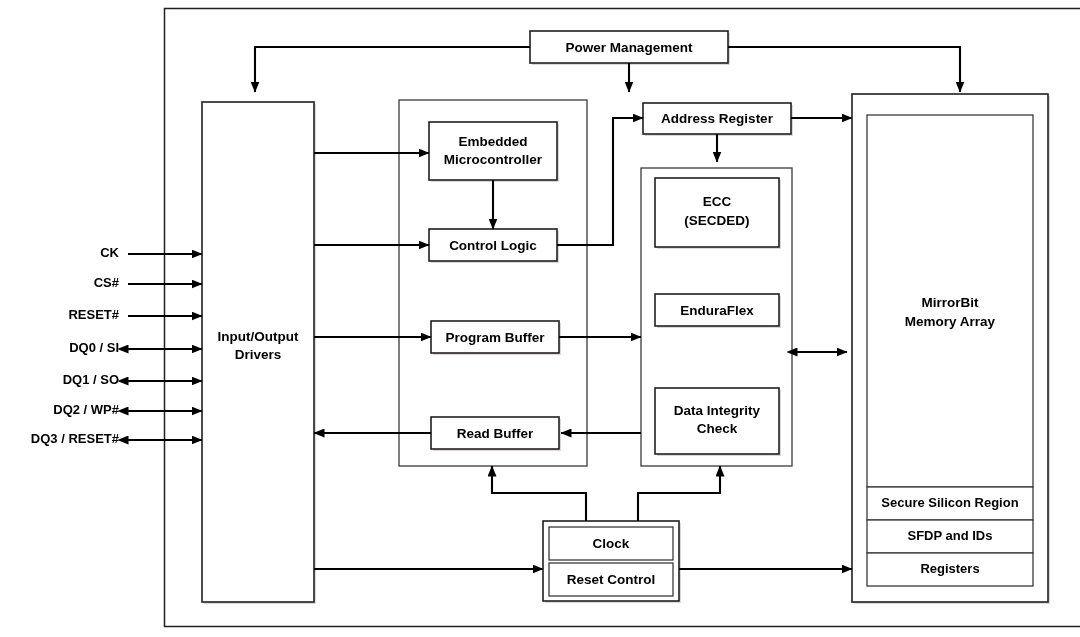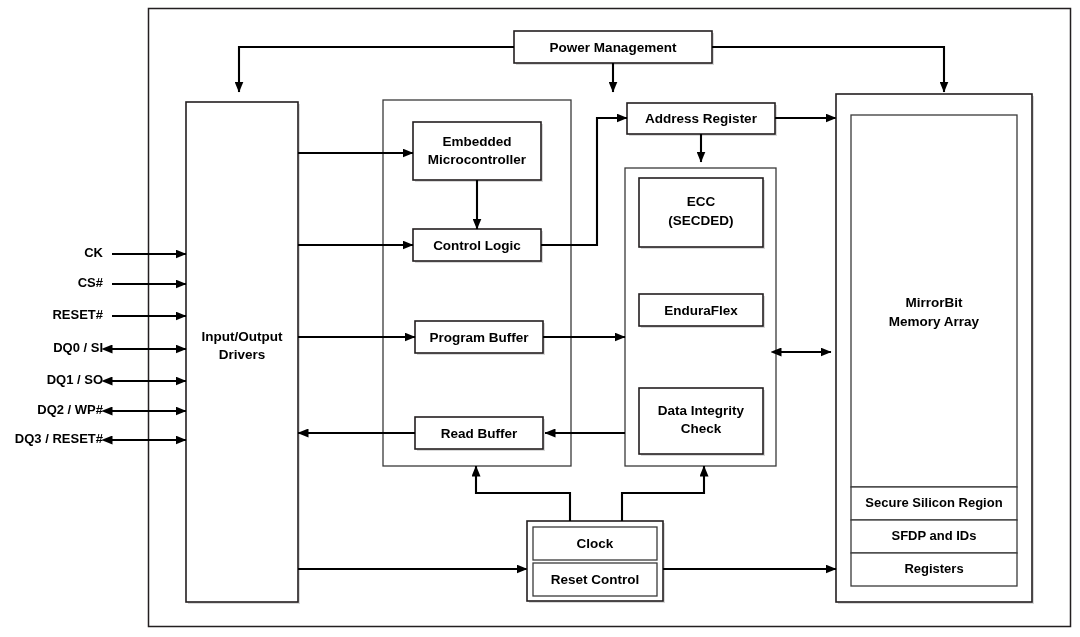--- a/index.html
+++ b/index.html
@@ -10,20 +10,21 @@
   body {
     width: 1080px;
     height: 637px;
     font-family: "Liberation Sans", sans-serif;
     overflow: hidden;
   }
   #diagram-root {
     position: relative;
     width: 963px;
     height: 637px;
+    padding-left: 16px;
   }
   svg.block-diagram {
     display: block;
     width: 1080px;
     height: 637px;
   }
   .box-stroke {
     stroke: #231f20;
     stroke-width: 1.6;
     fill: #ffffff;

